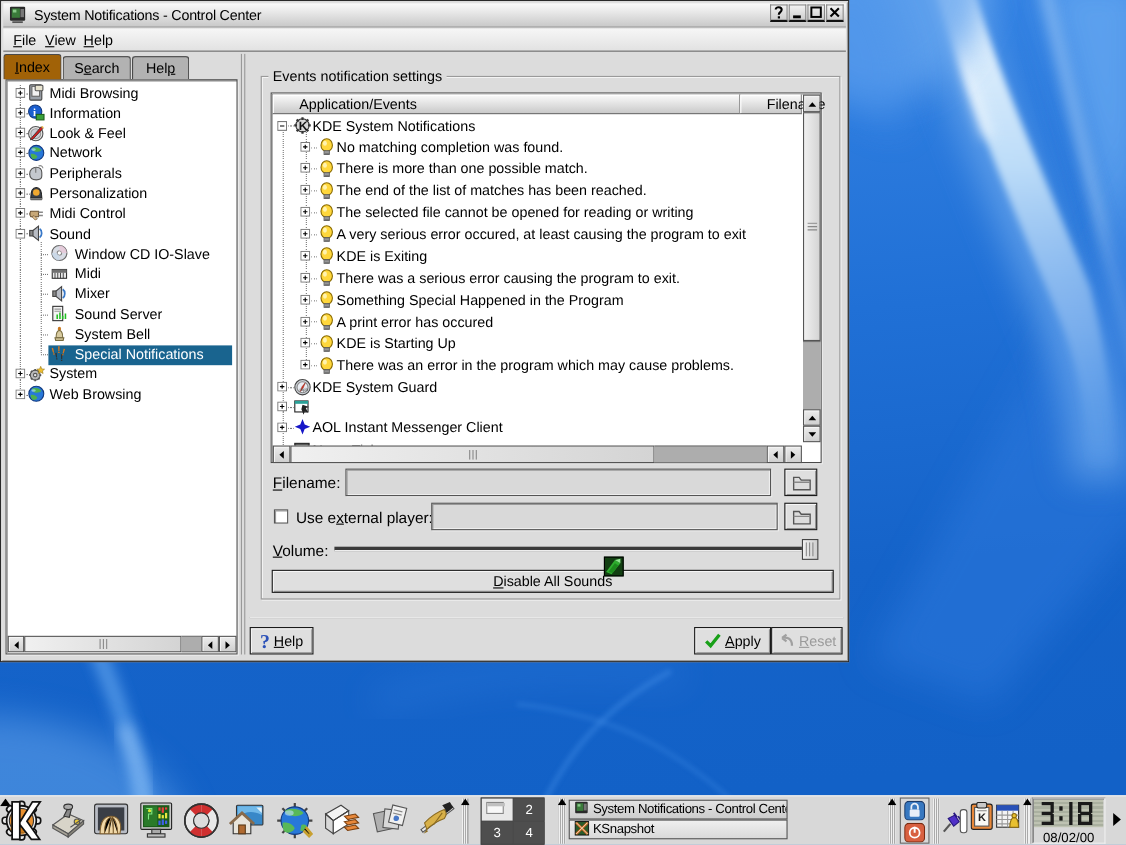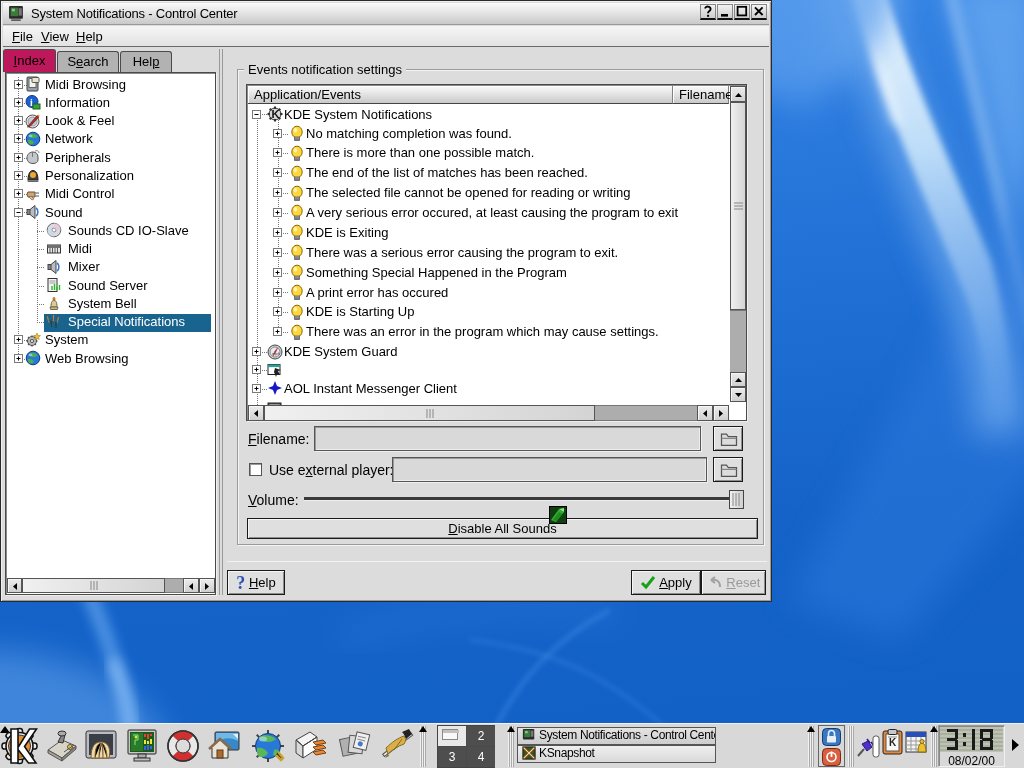--- a/index.html
+++ b/index.html
@@ -6,34 +6,34 @@
 .abs{position:absolute}
 u{text-decoration:underline}
 #desk{position:absolute;left:0;top:0;width:1024px;height:768px}
 #win{position:absolute;left:0;top:0;width:772px;height:602px;background:#dcdcdc;border:1px solid #2a2a2a;box-shadow:inset 1px 1px 0 #efefef,inset -1px -1px 0 #9a9a9a}
 #titlebar{position:absolute;left:2px;top:2px;right:2px;height:22px;background:linear-gradient(#fbfbfb,#c9c9c9);border-bottom:1px solid #999}
 #titlebar .ttext{position:absolute;left:28px;top:3px;font-weight:normal;font-size:13px;letter-spacing:-0.2px;white-space:nowrap}
 .tbtn{position:absolute;top:3px;width:16px;height:16px;background:linear-gradient(#f2f2f2,#cdcdcd);border:1px solid #888;border-bottom:2px solid #111}
 #menubar{position:absolute;left:2px;top:25px;right:2px;height:21px;background:linear-gradient(#f6f6f6,#e2e2e2);border-bottom:1px solid #6a6a6a}
 .mitem{position:absolute;top:3px;font-size:13px}
 .tab{position:absolute;border:1px solid #4a4a4a;border-bottom:none;border-radius:3px 3px 0 0;text-align:center;font-size:13px}
-#tab-idx{left:2px;top:48px;width:53px;height:23px;background:#be185d;line-height:22px;z-index:3}
+#tab-idx{left:2px;top:48px;width:53px;height:23px;background:#a16207;line-height:22px;z-index:3}
 #tab-sea{left:56px;top:50px;width:62px;height:21px;background:#b2b2b2;line-height:20px;z-index:2}
 #tab-hel{left:119px;top:50px;width:52px;height:21px;background:#b2b2b2;line-height:20px;z-index:2}
 #tree{position:absolute;left:4px;top:71px;width:211px;height:523px;background:#fff;border:1px solid #4a4a4a;box-shadow:inset 1px 1px 0 #8a8a8a, 1px 1px 0 #f0f0f0}
 .trow{position:absolute;white-space:nowrap;font-size:13px}
 .dotv{position:absolute;width:1px;background-image:repeating-linear-gradient(#777 0 1px,transparent 1px 2px)}
 .doth{position:absolute;height:1px;background-image:repeating-linear-gradient(90deg,#777 0 1px,transparent 1px 2px)}
 .sbtn{position:absolute;background:linear-gradient(#ececec,#cfcfcf);border:1px solid #555;box-shadow:inset 1px 1px 0 #f6f6f6}
 .sthumb{position:absolute;background:linear-gradient(90deg,#f0f0f0,#d4d4d4);border:1px solid #555}
 .strack{position:absolute;background:#adadad;border:1px solid #777;border-left:none;border-right:none}
 #gbox{position:absolute;left:236px;top:68px;width:527px;height:476px;border:1px solid #9a9a9a;box-shadow:1px 1px 0 #f4f4f4,inset 1px 1px 0 #f4f4f4}
 #gbl{position:absolute;left:243px;top:61px;background:#dcdcdc;padding:0 4px;font-size:13px;z-index:2}
 #lv{position:absolute;left:245px;top:83px;width:501px;height:337px;border:1px solid #4a4a4a;background:#fff;box-shadow:inset 1px 1px 0 #8a8a8a,1px 1px 0 #eee}
-.hdr{position:absolute;top:1px;height:18px;background:linear-gradient(#fbfbfb,#c9c9c9);border-right:1px solid #808080;border-bottom:1px solid #444;line-height:17px;padding-left:6px;font-size:13px;box-shadow:inset 1px 1px 0 #fff}
+.hdr{position:absolute;top:1px;height:18px;background:linear-gradient(#fbfbfb,#c9c9c9);border-right:1px solid #808080;border-bottom:1px solid #444;line-height:17px;padding-left:24px;font-size:13px;box-shadow:inset 1px 1px 0 #fff}
 #lvvp{position:absolute;left:1px;top:19px;width:481px;height:301px;background:#fff;overflow:hidden}
 .lrow{position:absolute;white-space:nowrap;font-size:13px}
 .lbl{position:absolute;font-size:14px;white-space:nowrap}
 .inp{position:absolute;background:#d9d9d9;border:1px solid #555;box-shadow:inset 1px 1px 0 #999,inset -1px -1px 0 #eee, 1px 1px 0 #f0f0f0}
 .btn{position:absolute;background:#dfdfdf;border:1px solid #1a1a1a;box-shadow:inset 1px 1px 0 #f6f6f6,inset -1px -1px 0 #8d8d8d;text-align:center;font-size:13px}
 #bar{position:absolute;left:0;top:723px;width:1024px;height:45px;background:#d8d8d8;border-top:1px solid #f2f2f2}
 .handle{position:absolute;top:2px;width:6px;height:41px;background:repeating-linear-gradient(90deg,#f0f0f0 0 1px,#aaa 1px 2px)}
 .tskbtn{position:absolute;left:517px;width:199px;height:18px;border:1px solid #555;font-size:12px;letter-spacing:-0.35px;white-space:nowrap;overflow:hidden}
 .pgc{position:absolute;font-size:12px;color:#fff;text-align:center}
 </style></head>
@@ -343,21 +343,21 @@
       </svg>
       <div class="doth" style="left:18px;top:139px;width:5px"></div>
       <svg class="abs" style="left:19px;top:131px" width="16" height="16" viewBox="0 0 16 16">
         <use href="#i-speaker"></use>
       </svg>
       <div class="trow" style="left:39px;top:130.5px;height:18px;line-height:18px">Sound</div>
       <div class="doth" style="left:31px;top:158px;width:8px"></div>
       <svg class="abs" style="left:40px;top:149px" width="16" height="16" viewBox="0 0 16 16">
         <use href="#i-cd"></use>
       </svg>
-      <div class="trow" style="left:62px;top:148.7px;height:18px;line-height:18px">Sounds CD IO-Slave</div>
+      <div class="trow" style="left:62px;top:148.7px;height:18px;line-height:18px">Window CD IO-Slave</div>
       <div class="doth" style="left:31px;top:176px;width:8px"></div>
       <svg class="abs" style="left:40px;top:168px" width="16" height="16" viewBox="0 0 16 16">
         <use href="#i-midi"></use>
       </svg>
       <div class="trow" style="left:62px;top:167.0px;height:18px;line-height:18px">Midi</div>
       <div class="doth" style="left:31px;top:194px;width:8px"></div>
       <svg class="abs" style="left:40px;top:186px" width="16" height="16" viewBox="0 0 16 16">
         <use href="#i-speaker"></use>
       </svg>
       <div class="trow" style="left:62px;top:185.3px;height:18px;line-height:18px">Mixer</div>
@@ -543,21 +543,21 @@
         <div class="lrow" style="left:58px;top:198.3px;height:20px;line-height:20px">KDE is Starting Up</div>
         <svg class="abs" style="left:25px;top:223.2px" width="9" height="9" viewBox="0 0 9 9">
           <rect x="0.5" y="0.5" width="8" height="8" fill="#fff" stroke="#7a7a7a"></rect>
           <line x1="2.5" y1="4.5" x2="6.5" y2="4.5" stroke="#000"></line>
           <line x1="4.5" y1="2.5" x2="4.5" y2="6.5" stroke="#000"></line>
         </svg>
         <div class="doth" style="left:35px;top:228px;width:5px"></div>
         <svg class="abs" style="left:41px;top:220px" width="16" height="16" viewBox="0 0 16 16">
           <use href="#i-bulb"></use>
         </svg>
-        <div class="lrow" style="left:58px;top:218.2px;height:20px;line-height:20px">There was an error in the program which may cause settings.</div>
+        <div class="lrow" style="left:58px;top:218.2px;height:20px;line-height:20px">There was an error in the program which may cause problems.</div>
         <svg class="abs" style="left:4px;top:243.2px" width="9" height="9" viewBox="0 0 9 9">
           <rect x="0.5" y="0.5" width="8" height="8" fill="#fff" stroke="#7a7a7a"></rect>
           <line x1="2.5" y1="4.5" x2="6.5" y2="4.5" stroke="#000"></line>
           <line x1="4.5" y1="2.5" x2="4.5" y2="6.5" stroke="#000"></line>
         </svg>
         <div class="doth" style="left:14px;top:248px;width:5px"></div>
         <svg class="abs" style="left:19px;top:240px" width="16" height="16" viewBox="0 0 16 16">
           <use href="#i-guard"></use>
         </svg>
         <div class="lrow" style="left:36px;top:238.2px;height:20px;line-height:20px">KDE System Guard</div>

